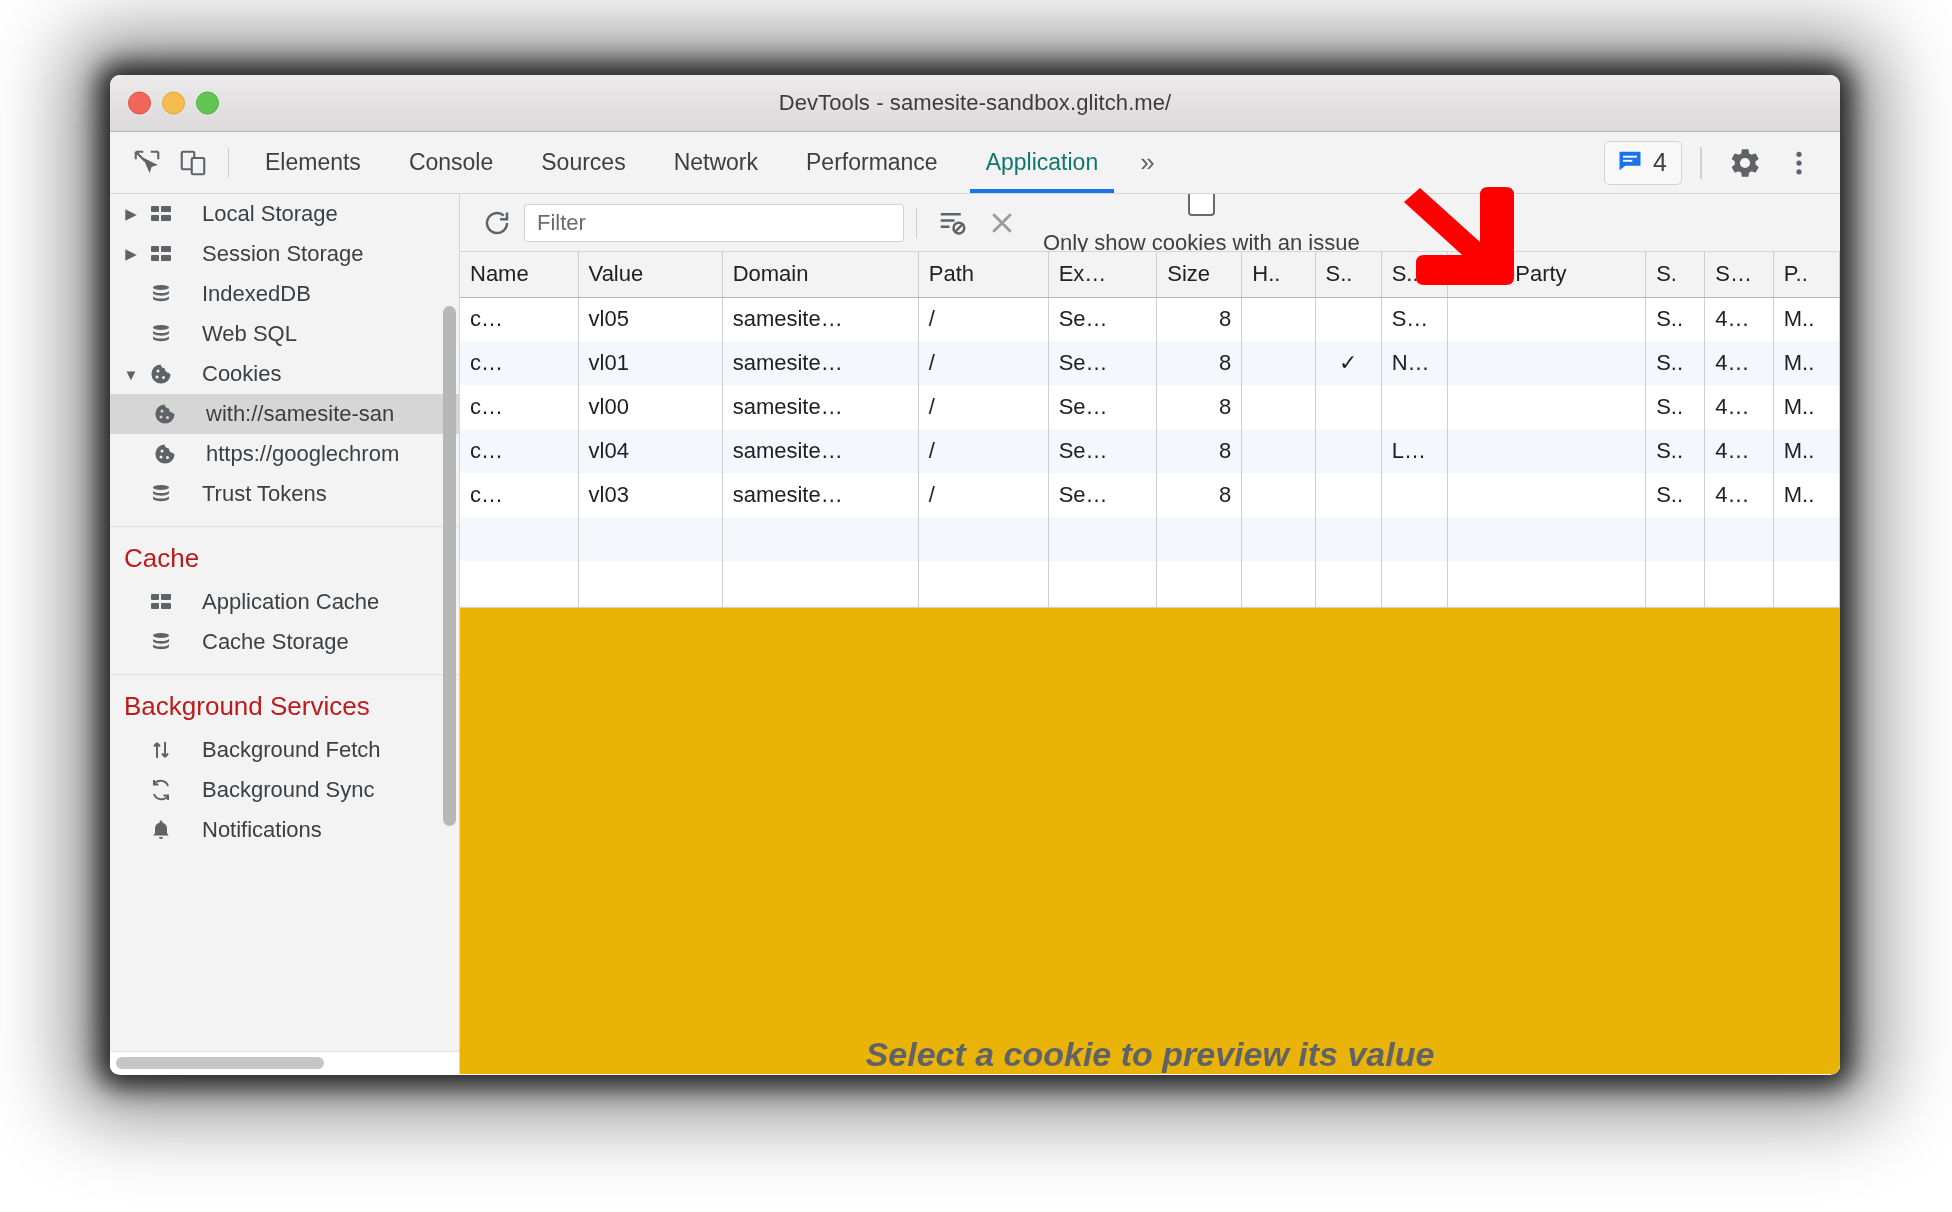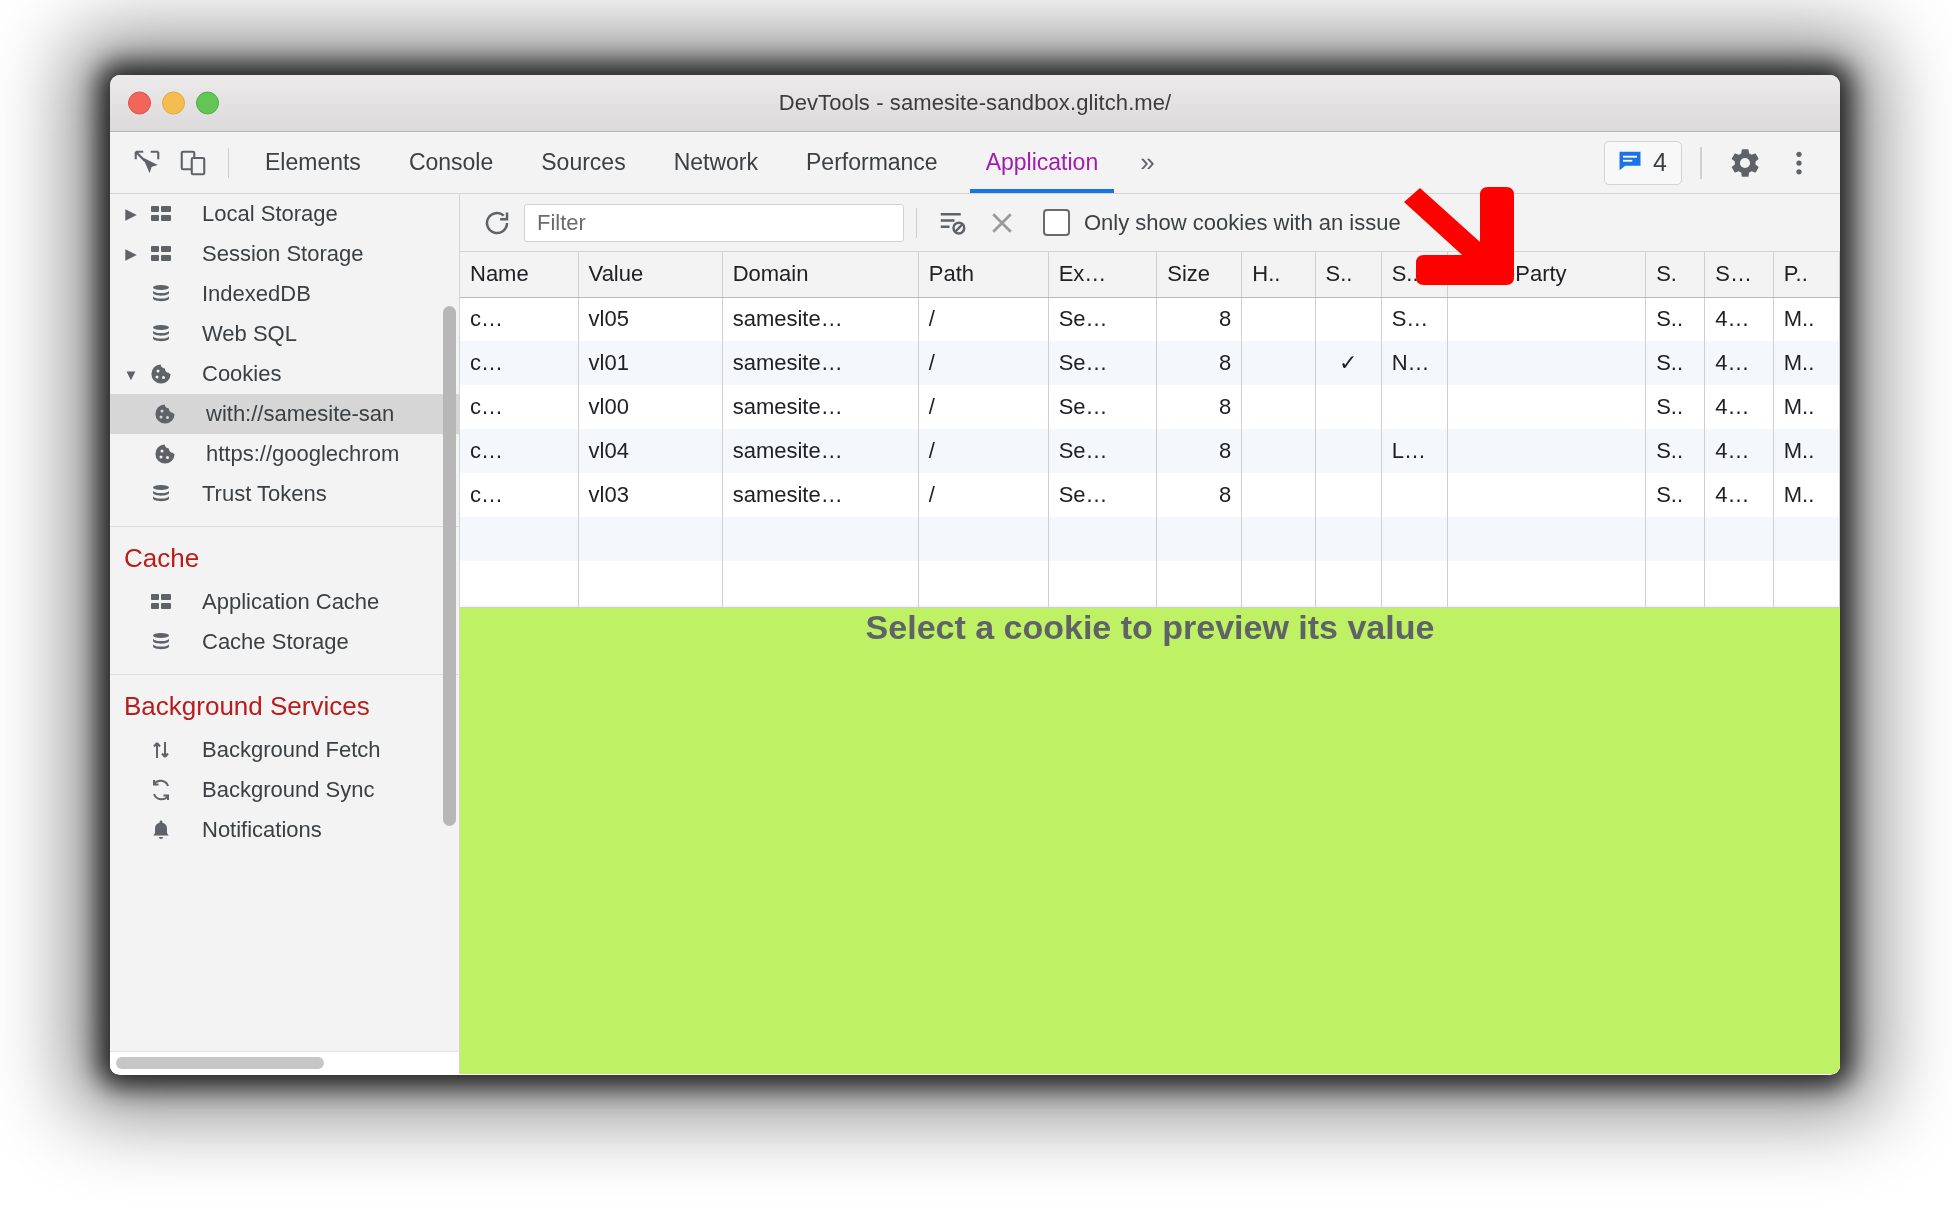--- a/index.html
+++ b/index.html
@@ -82,21 +82,21 @@
   }
   .tabs { display: flex; align-items: stretch; height: 100%; }
   .tab {
     position: relative;
     display: flex; align-items: center;
     padding: 0 24px;
     font-size: 23px;
     color: #3c4043;
     white-space: nowrap;
   }
-  .tab.active { color: #a21caf; }
+  .tab.active { color: #0f766e; }
   .tab.active::after {
     content: "";
     position: absolute;
     left: 8px; right: 8px; bottom: 0;
     height: 4px;
     background: #1a73e8;
   }
   .tab.more { padding: 0 18px; font-size: 26px; color: #5f6368; }
   .tb-right {
     position: absolute;
@@ -231,20 +231,21 @@
     box-sizing: border-box;
     font-size: 22px;
     color: #6b6b6b;
   }
   .tool-divider { width: 1px; height: 30px; background: #cdcdcd; margin: 0 8px; flex:none;}
   .issue-check {
     display: flex; align-items: center; gap: 14px;
     font-size: 22px; color: #3c4043;
     margin-left: 14px;
     white-space: nowrap;
+    flex-direction: column;
   }
   .cbox {
     width: 23px; height: 23px;
     border: 2px solid #6a6a6a;
     border-radius: 4px;
     background: #ffffff;
     flex: none;
   }
 
   
@@ -299,23 +300,24 @@
   .c-ss     { width: 56px;  }
   .c-sp     { width: 168px; }
   .c-pk     { width: 50px;  }
   .c-pr     { width: 58px;  }
   .c-last   { width: 56px;  }
 
   
   .preview {
     flex: 1;
     display: flex;
-    align-items: flex-start;
+    align-items: flex-end;
     justify-content: center;
-    background: #bef264;
+    background: #eab308;
+    font-style: italic;
   }
   .preview-text {
     font-size: 34px;
     font-weight: bold;
     color: #5f6368;
   }
 
   
   .red-arrow {
     position: absolute;

